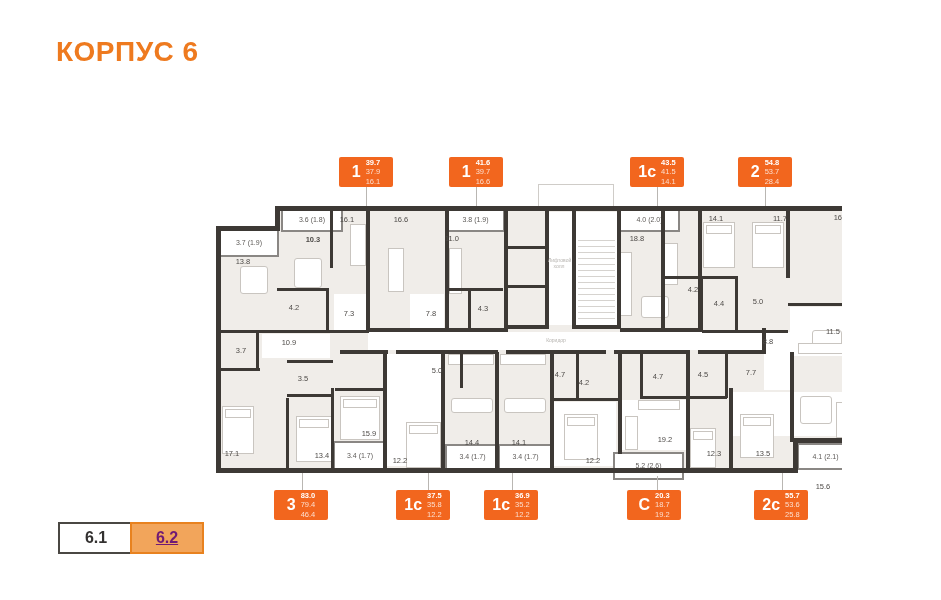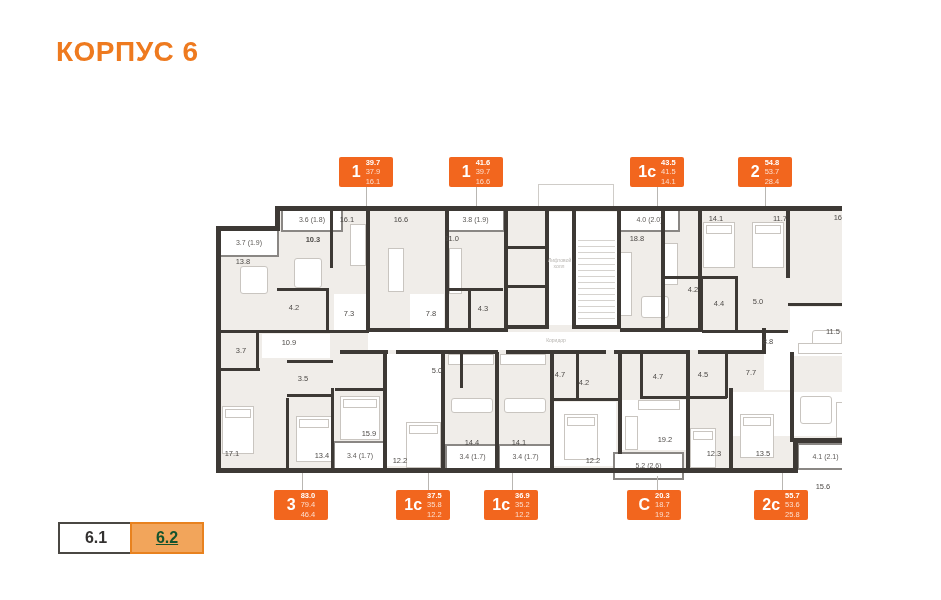--- a/index.html
+++ b/index.html
@@ -23,21 +23,21 @@
   .badge{position:absolute;width:54px;height:30px;background:#F2661E;border-radius:2px;z-index:8;
          display:flex;align-items:center;justify-content:center;gap:5px;color:#fff;cursor:pointer;}
   .btype{font-size:16px;font-weight:700;line-height:1;}
   .bvals{display:flex;flex-direction:column;font-size:7.5px;line-height:1.25;}
   .v1{font-weight:700;}
   .v2{opacity:.78;}
   .leader{position:absolute;width:1px;background:#b9b6b2;z-index:7;}
   .selbox{position:absolute;width:72px;height:28px;display:flex;align-items:center;justify-content:center;
           font-size:16px;font-weight:700;z-index:8;cursor:pointer;}
   .sel-off{background:#fff;border:2px solid #4a4743;color:#333130;}
-  .sel-on{background:#F2A55B;border:2px solid #E8821F;color:#14532d;text-decoration:underline;}
+  .sel-on{background:#F2A55B;border:2px solid #E8821F;color:#701a75;text-decoration:underline;}
 </style>
 </head>
 <body>
 
 <div class="canvas">
   <div class="t-building">КОРПУС 6</div>
 
   <div class="vent" style="left:538px;top:184px;width:74px;height:24px;"></div>
 
   <div class="fill" style="left:277px;top:210px;width:621px;height:97px;"></div>

